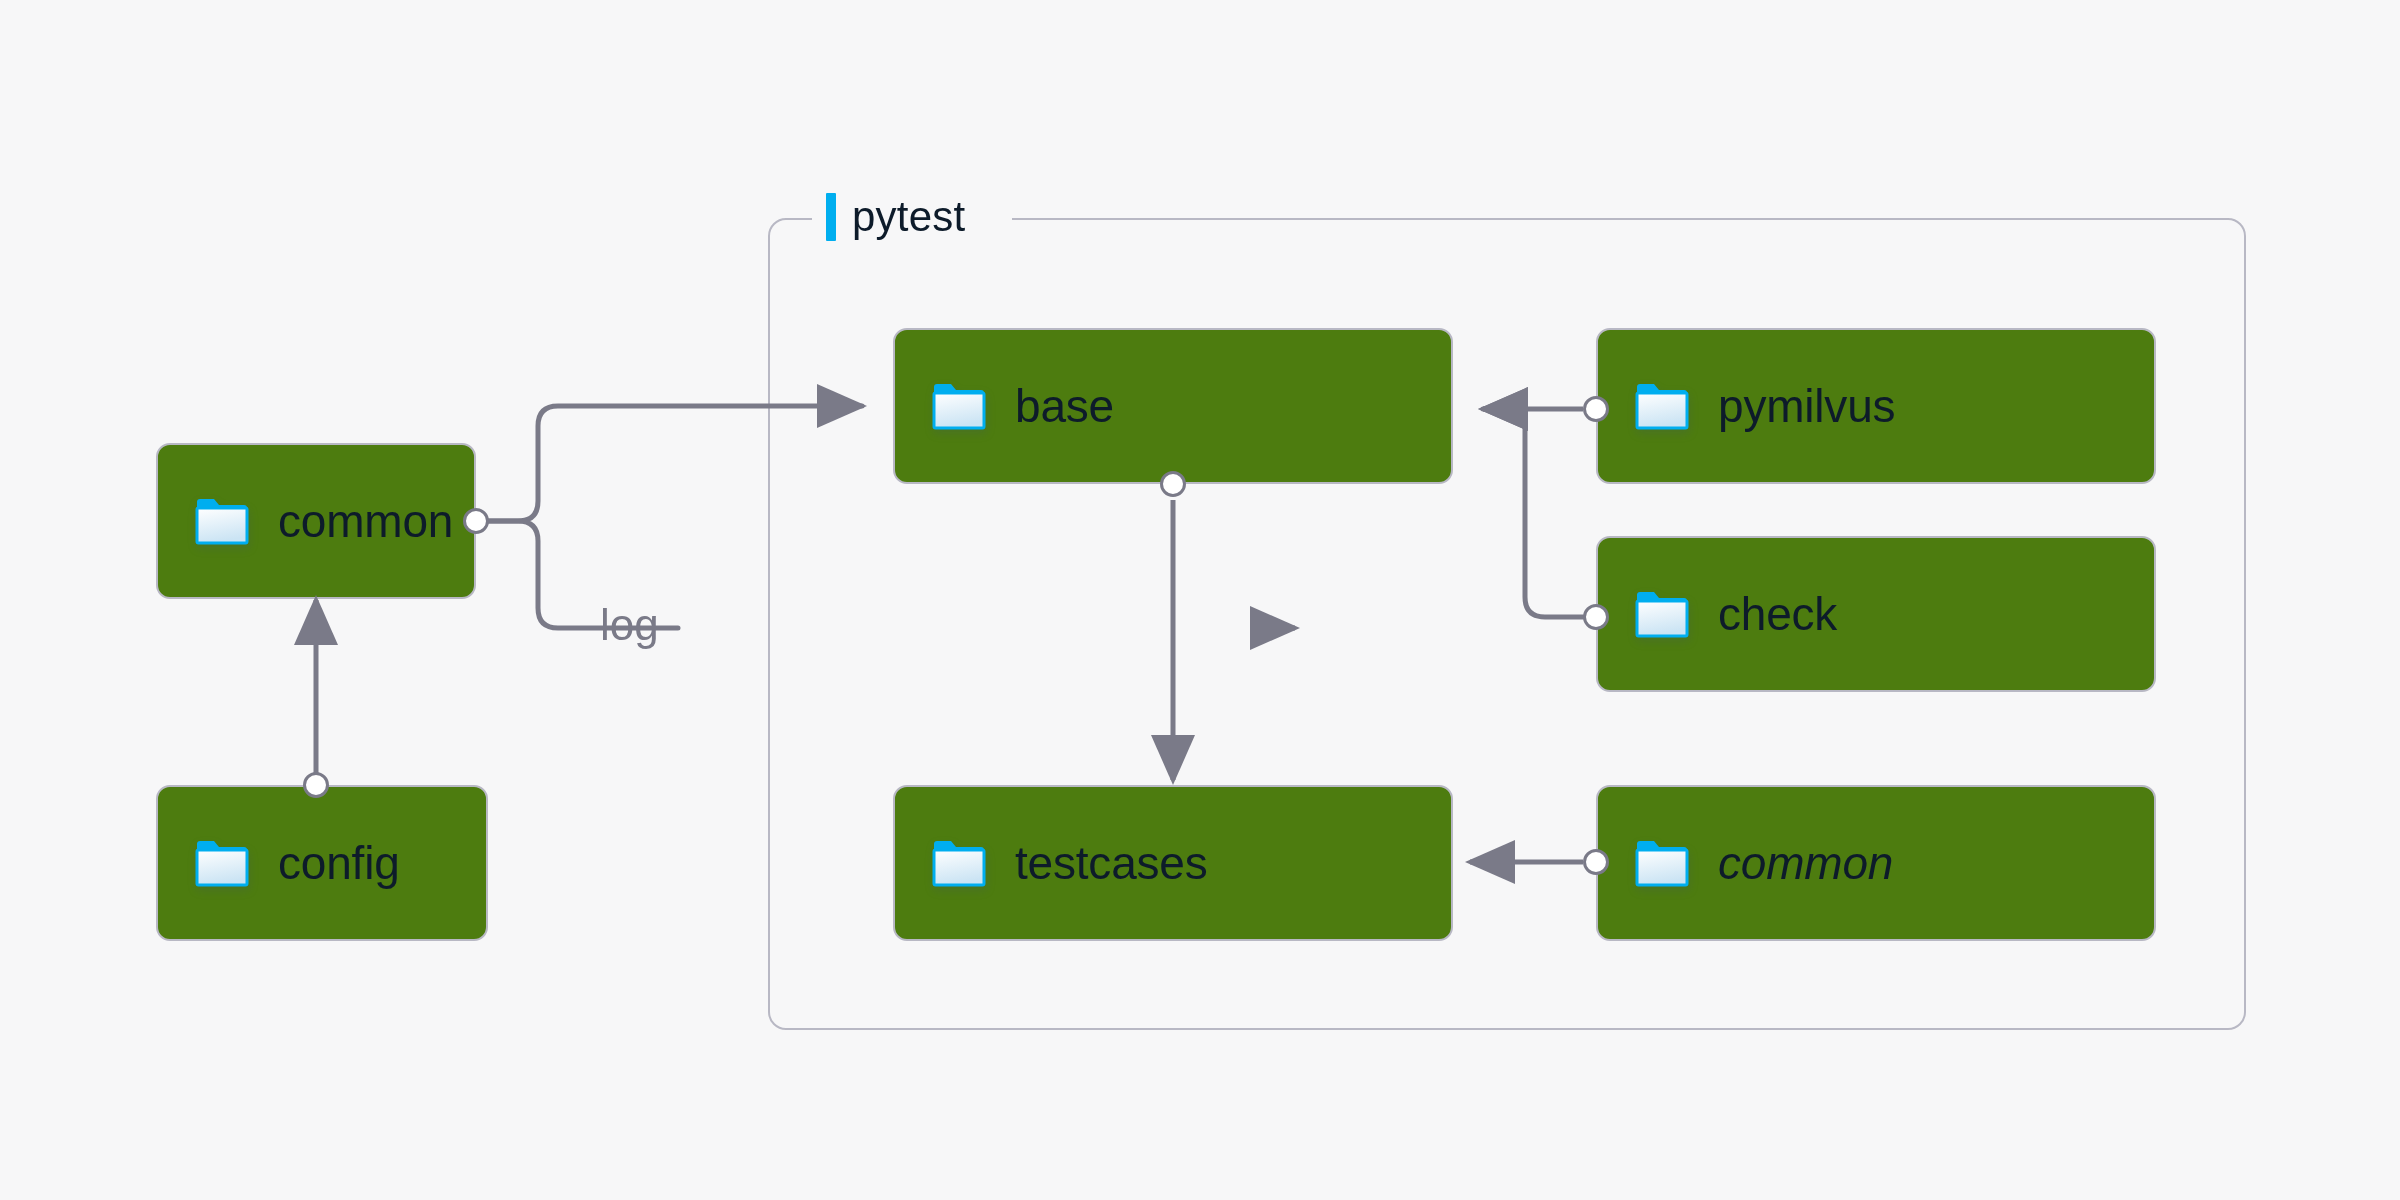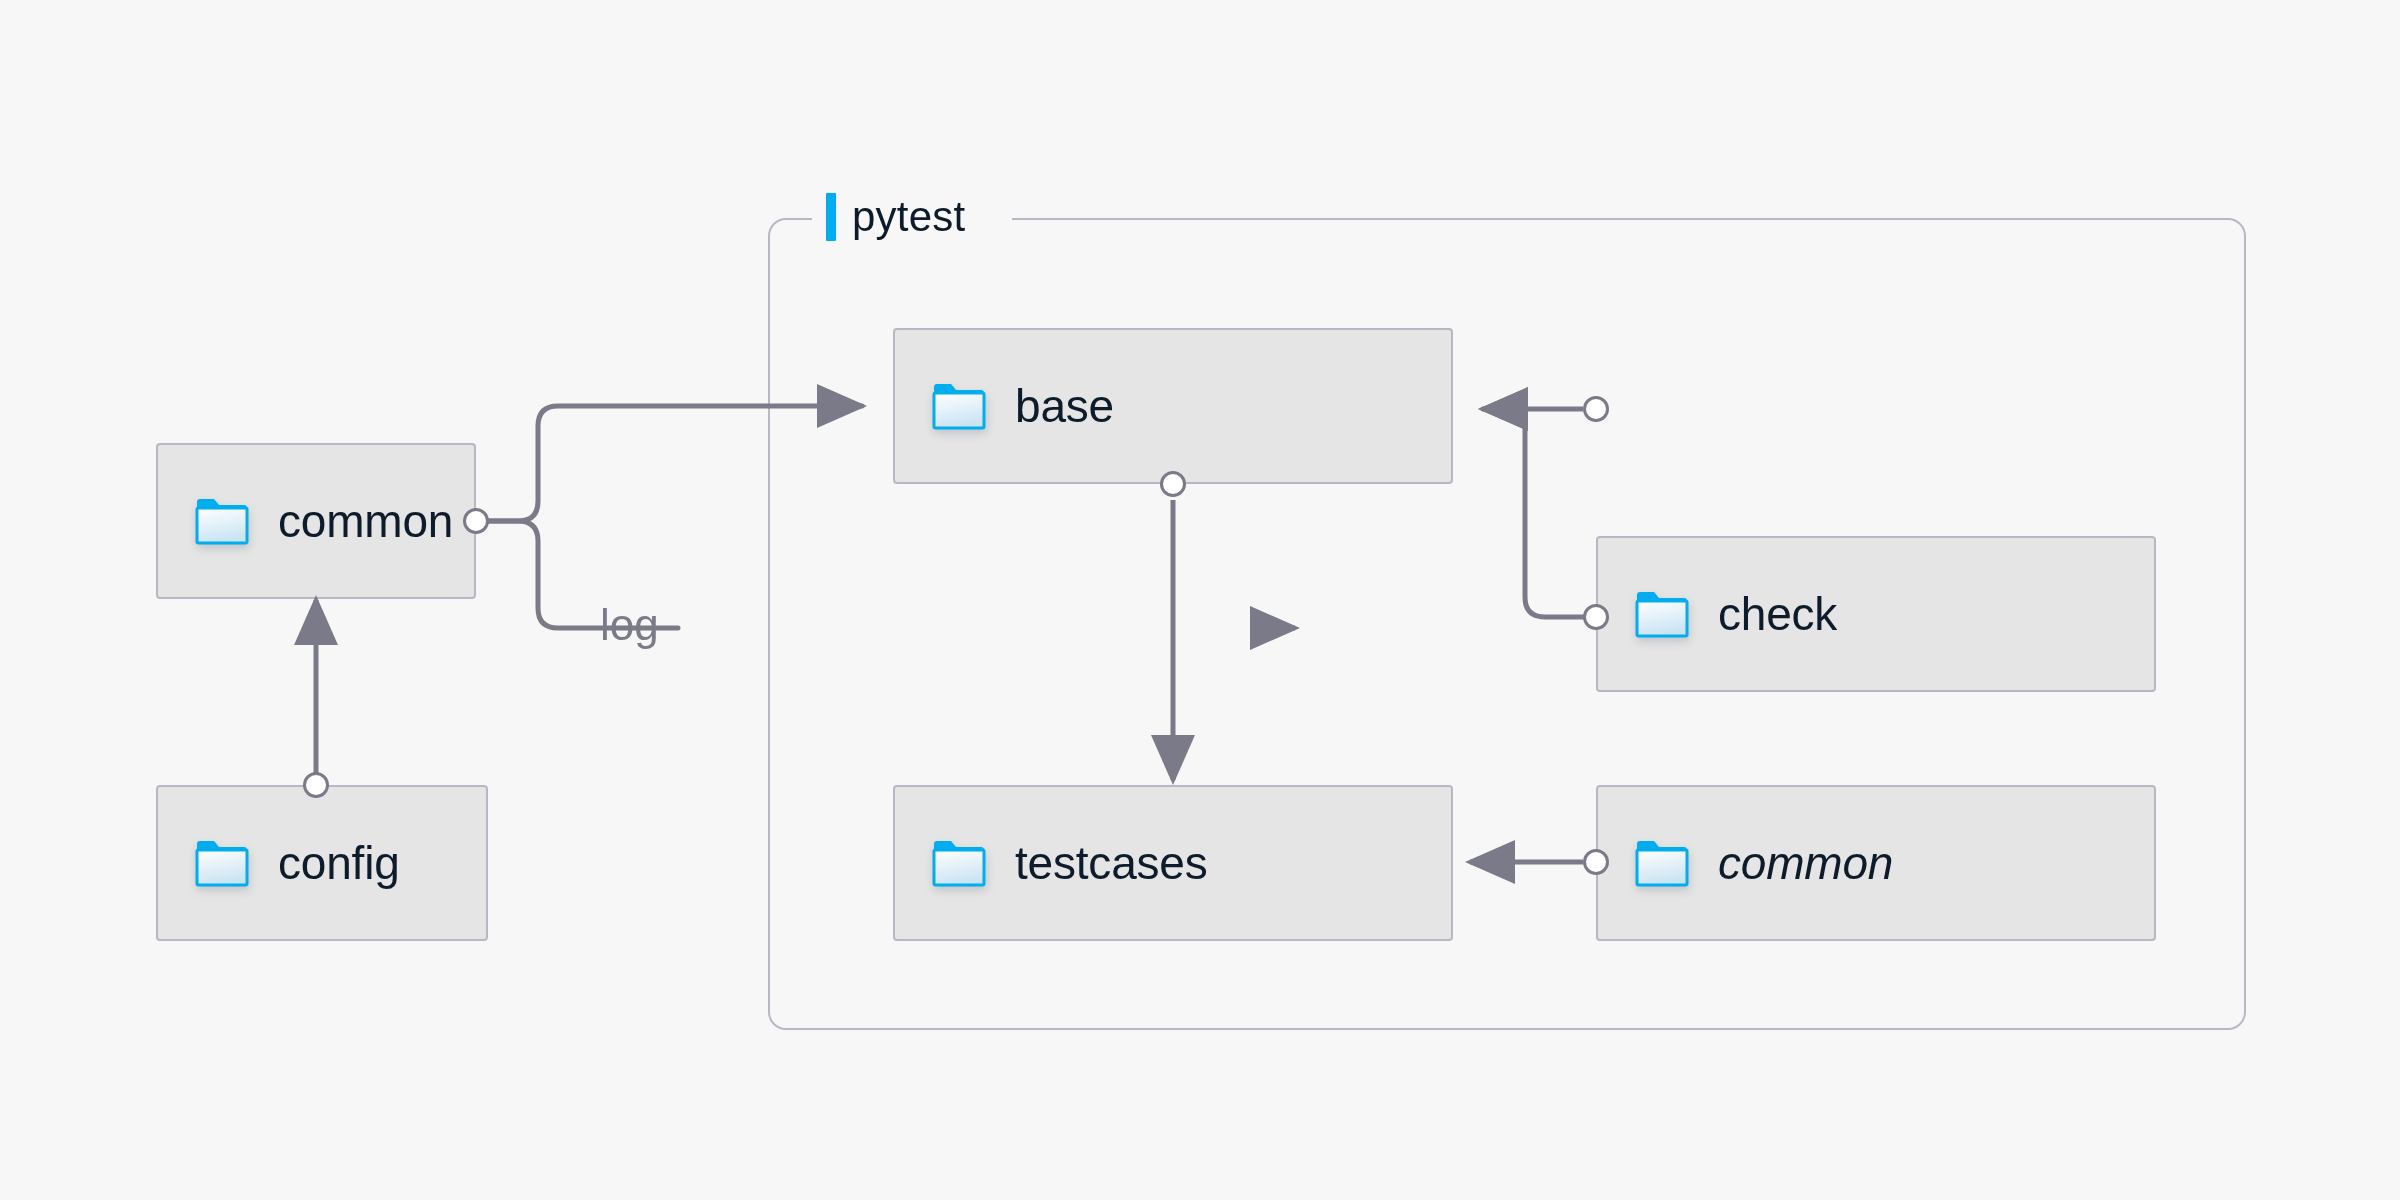--- a/index.html
+++ b/index.html
@@ -56,23 +56,23 @@
   .group-title-label {
     font-size: 42px;
     color: #0d1b2a;
     letter-spacing: 0.2px;
     white-space: nowrap;
   }
 
   
   .node {
     position: absolute;
-    background: #e5e5e5;
+    background: #4d7c0f;
     border: 2px solid #b8b8c4;
-    border-radius: 4px;
+    border-radius: 14px;
     box-sizing: border-box;
     display: flex;
     align-items: center;
     padding-left: 36px;
     gap: 28px;
   }
   .node-label {
     font-size: 46px;
     color: #0d1b2a;
     white-space: nowrap;
@@ -208,20 +208,29 @@
   <div class="node" style="left:893px; top:785px; width:560px; height:156px;">
     <span class="folder-icon">
       <svg width="56" height="50" viewBox="0 0 56 50">
         <path d="M3,11 L3,6 Q3,3 6,3 L20,3 L25,9 L50,9 Q53,9 53,12 L53,14 L3,14 Z" fill="#00AEEF"></path>
         <rect x="3" y="12" width="50" height="35" rx="1.5" fill="url(#folderGrad)" stroke="#00AEEF" stroke-width="3"></rect>
       </svg>
     </span>
     <span class="node-label">testcases</span>
   </div>
 
+  <div class="node" style="left:1596px; top:328px; width:560px; height:156px;">
+    <span class="folder-icon">
+      <svg width="56" height="50" viewBox="0 0 56 50">
+        <path d="M3,11 L3,6 Q3,3 6,3 L20,3 L25,9 L50,9 Q53,9 53,12 L53,14 L3,14 Z" fill="#00AEEF"></path>
+        <rect x="3" y="12" width="50" height="35" rx="1.5" fill="url(#folderGrad)" stroke="#00AEEF" stroke-width="3"></rect>
+      </svg>
+    </span>
+    <span class="node-label">pymilvus</span>
+  </div>
   <div class="port" style="left:1583px; top:396px;"></div>
 
   <div class="node" style="left:1596px; top:536px; width:560px; height:156px;">
     <span class="folder-icon">
       <svg width="56" height="50" viewBox="0 0 56 50">
         <path d="M3,11 L3,6 Q3,3 6,3 L20,3 L25,9 L50,9 Q53,9 53,12 L53,14 L3,14 Z" fill="#00AEEF"></path>
         <rect x="3" y="12" width="50" height="35" rx="1.5" fill="url(#folderGrad)" stroke="#00AEEF" stroke-width="3"></rect>
       </svg>
     </span>
     <span class="node-label">check</span>

